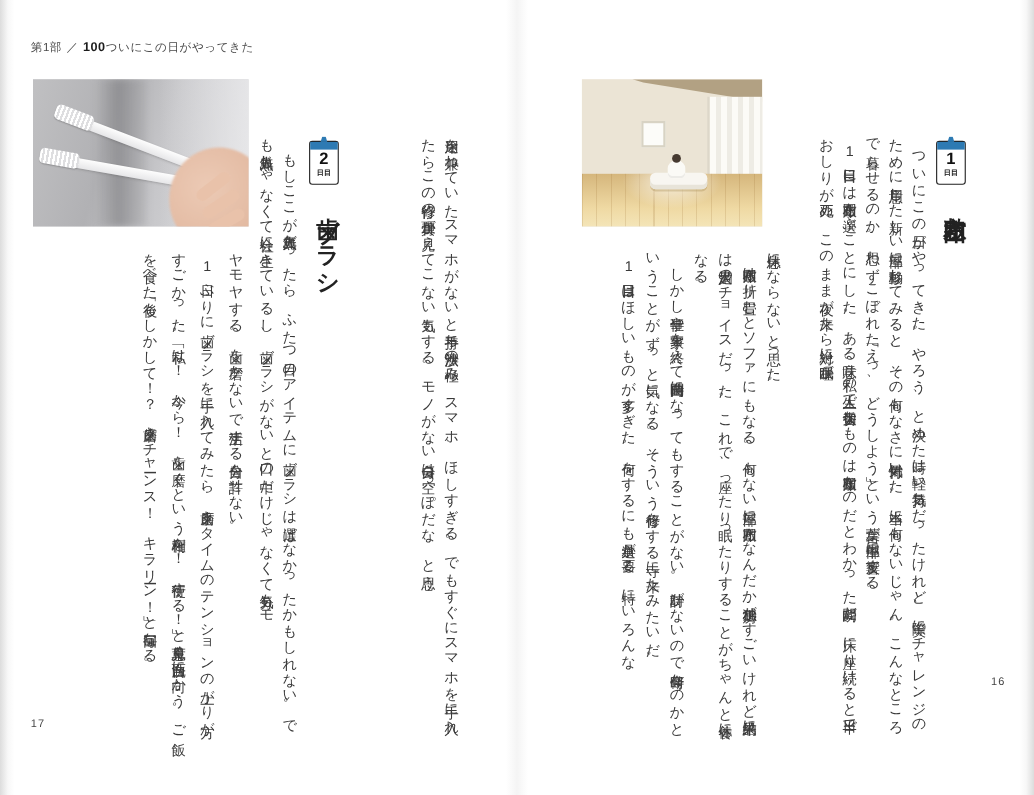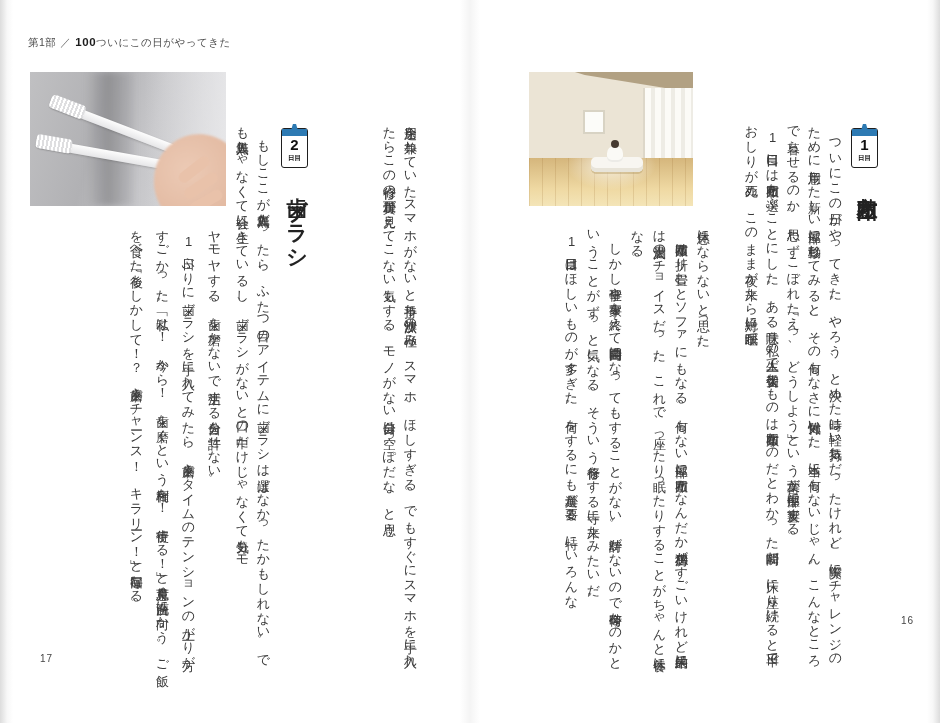--- a/index.html
+++ b/index.html
@@ -32,21 +32,21 @@
   .vcol p{margin:0;padding:0;}
   .pitch21{line-height:21px;}
   .pitch22{line-height:22px;}
   .pitch26{line-height:26px;}
   #blockA{left:720px;top:117px;width:126px;height:550px;}
   #blockB{left:538px;top:221px;width:176px;height:444px;}
   #blockC{left:358px;top:117px;width:63px;height:550px;}
   #blockD{left:232px;top:117px;width:42px;height:550px;}
   #blockE{left:97px;top:221px;width:130px;height:444px;}
   .page-num{position:absolute;font-size:10px;color:#444;letter-spacing:1px;}
-  #pn-left{left:40px;top:653px;}
+  #pn-left{left:28px;top:653px;}
   #pn-right{left:901px;top:615px;}
   
   .photo-room{position:absolute;left:529px;top:72px;width:164px;height:134px;overflow:hidden;
               background:#ebe4d5;}
   .room-ceiling{position:absolute;top:0;left:0;width:100%;height:30px;background:#b2a183;
                 clip-path:polygon(28% 0,100% 0,100% 68%,34% 10%);}
   .room-curtain{position:absolute;right:0;top:16px;width:48px;height:82px;
                 background:repeating-linear-gradient(90deg,#fcfbf7 0 6px,#eeece5 6px 10px);
                 border-left:2px solid #ddd7c9;}
   .room-window{position:absolute;left:54px;top:38px;width:22px;height:24px;background:#fcfcf9;

